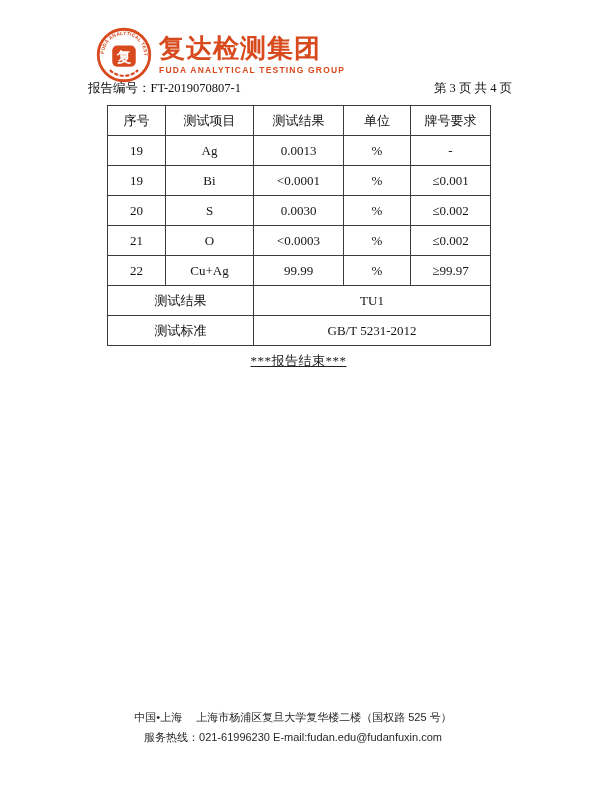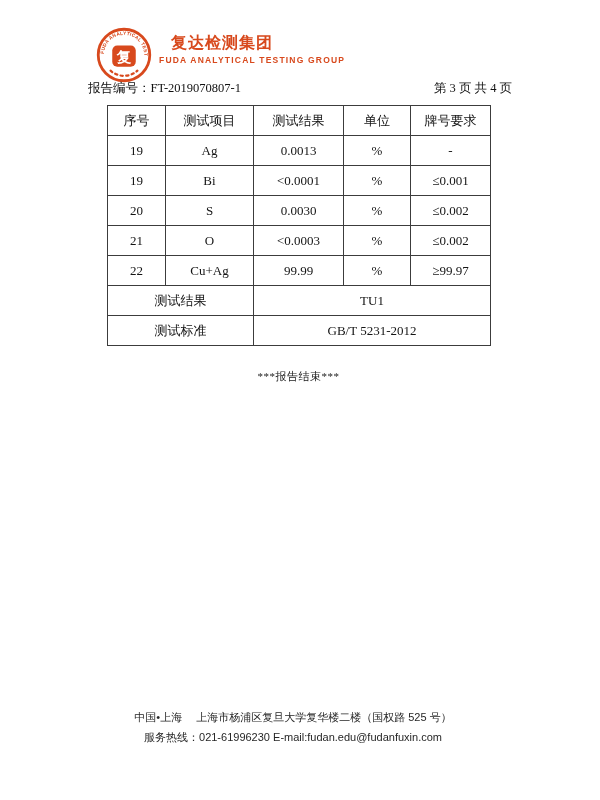--- a/index.html
+++ b/index.html
@@ -20,26 +20,25 @@
     top: 27px;
     display: flex;
     align-items: flex-start;
     gap: 7px;
   }
   .seal { width: 56px; height: 56px; display: block; }
   .logo-text { padding-top: 8px; }
   .logo-cn {
     font-family: "Liberation Sans", "DejaVu Sans", sans-serif;
     font-weight: bold;
-    font-size: 16px;
+    font-size: 26px;
     line-height: 1.05;
     letter-spacing: 1px;
     color: #d8491d;
     white-space: nowrap;
-    margin-left: 12px;
   }
   .logo-en {
     font-family: "Liberation Sans", "DejaVu Sans", sans-serif;
     font-weight: bold;
     font-size: 8.5px;
     letter-spacing: 1.2px;
     color: #d8491d;
     margin-top: 3px;
     white-space: nowrap;
   }
@@ -77,25 +76,26 @@
     vertical-align: middle;
     padding: 0 2px;
     overflow: hidden;
   }
 
   
   .end-note {
     position: absolute;
     left: 107px;
     width: 383px;
-    top: 369px;
+    top: 352px;
     text-align: center;
-    font-size: 11px;
+    font-size: 13px;
     color: #222;
     letter-spacing: 0.5px;
+    text-decoration: underline;
   }
 
   
   .footer {
     position: absolute;
     left: 0;
     width: 586px;
     top: 708px;
     text-align: center;
     font-family: "Liberation Sans", "DejaVu Sans", sans-serif;

